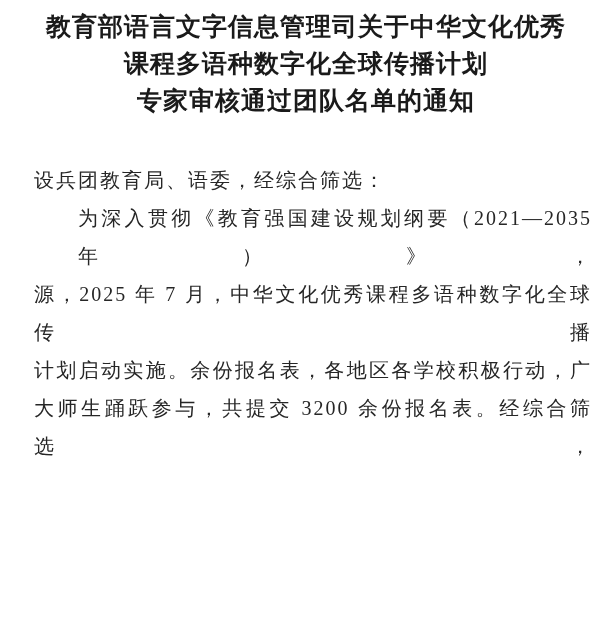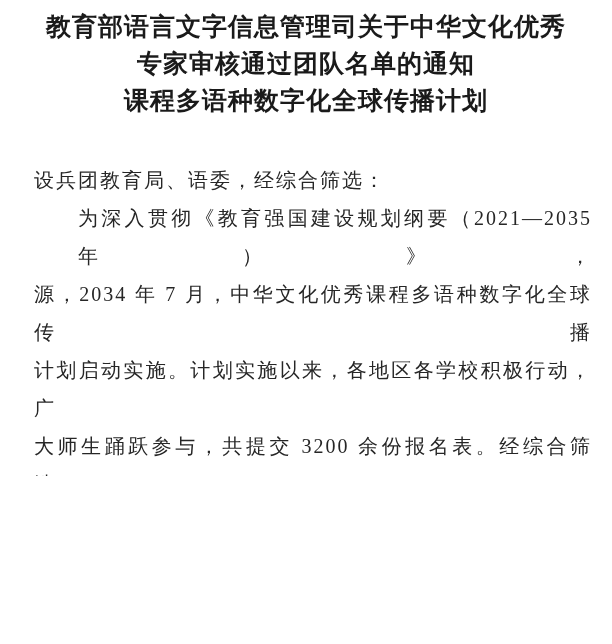--- a/index.html
+++ b/index.html
@@ -48,29 +48,29 @@
     background: #404040;
   }
 </style>
 </head>
 <body>
 
 <div class="page">
 
   <div class="doc-title">
     <div>教育部语言文字信息管理司关于中华文化优秀</div>
+    <div>课程多语种数字化全球传播计划</div>
     <div>专家审核通过团队名单的通知</div>
-    <div>课程多语种数字化全球传播计划</div>
   </div>
 
   <div class="body-text">
     <div class="line">设兵团教育局、语委，经综合筛选：</div>
     <div class="line fill indent">为深入贯彻《教育强国建设规划纲要（2021—2035 年）》，</div>
-    <div class="line fill">源，2034 年 7 月，中华文化优秀课程多语种数字化全球传播</div>
-    <div class="line fill">计划启动实施。计划实施以来，各地区各学校积极行动，广</div>
+    <div class="line fill">源，2025 年 7 月，中华文化优秀课程多语种数字化全球传播</div>
+    <div class="line fill">计划启动实施。余份报名表，各地区各学校积极行动，广</div>
     <div class="line fill">大师生踊跃参与，共提交 3200 余份报名表。经综合筛选，</div>
 
   </div>
 
   <div>
     <div class="stub" style="left:25px"></div>
     <div class="stub" style="left:57px"></div>
     <div class="stub" style="left:112px"></div>
     <div class="stub" style="left:251px"></div>
     <div class="stub" style="left:302px"></div>

